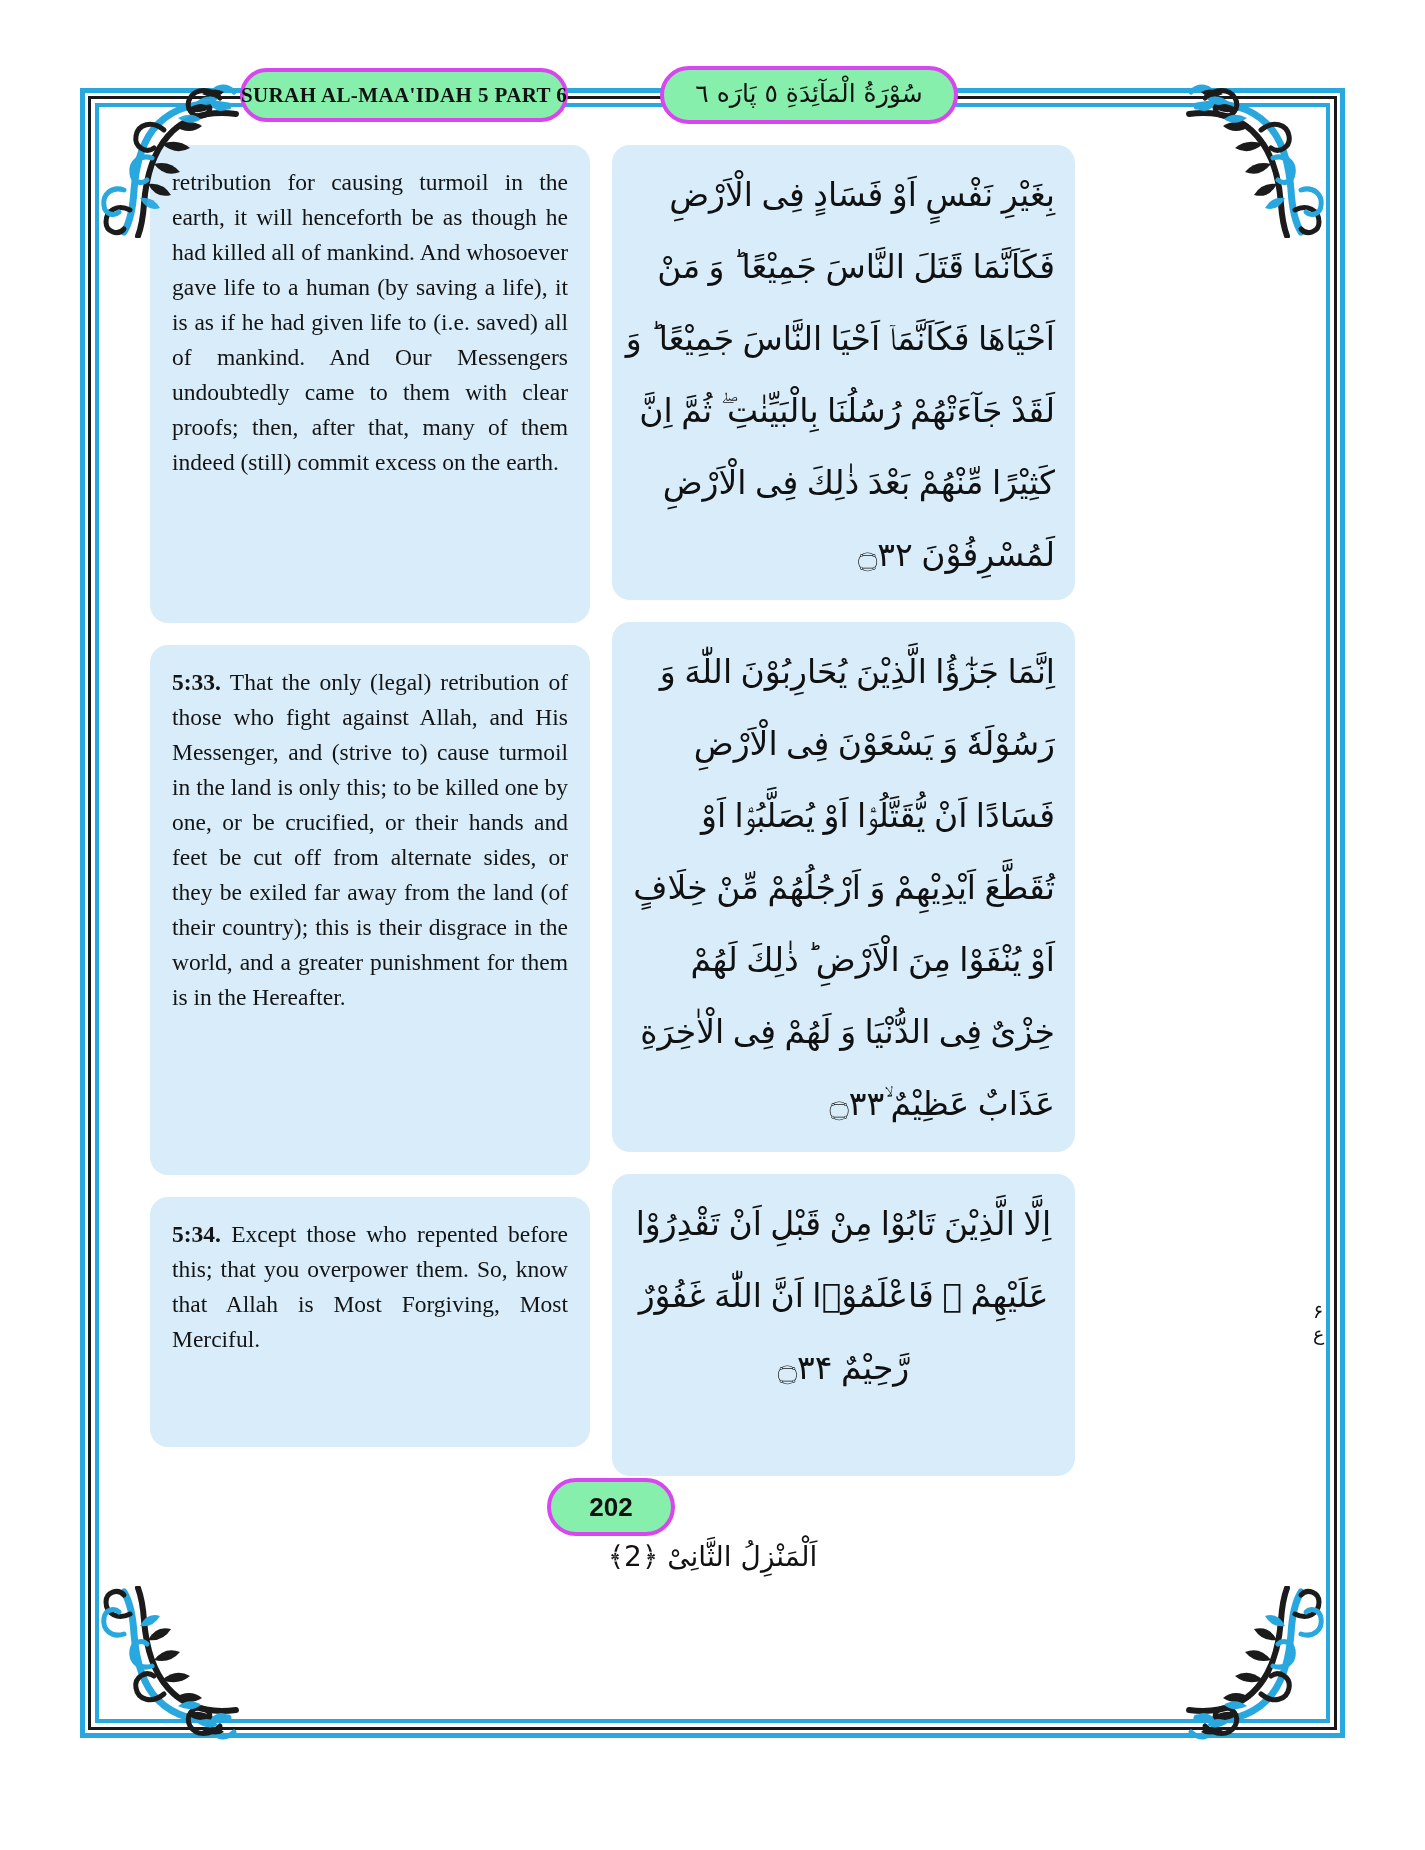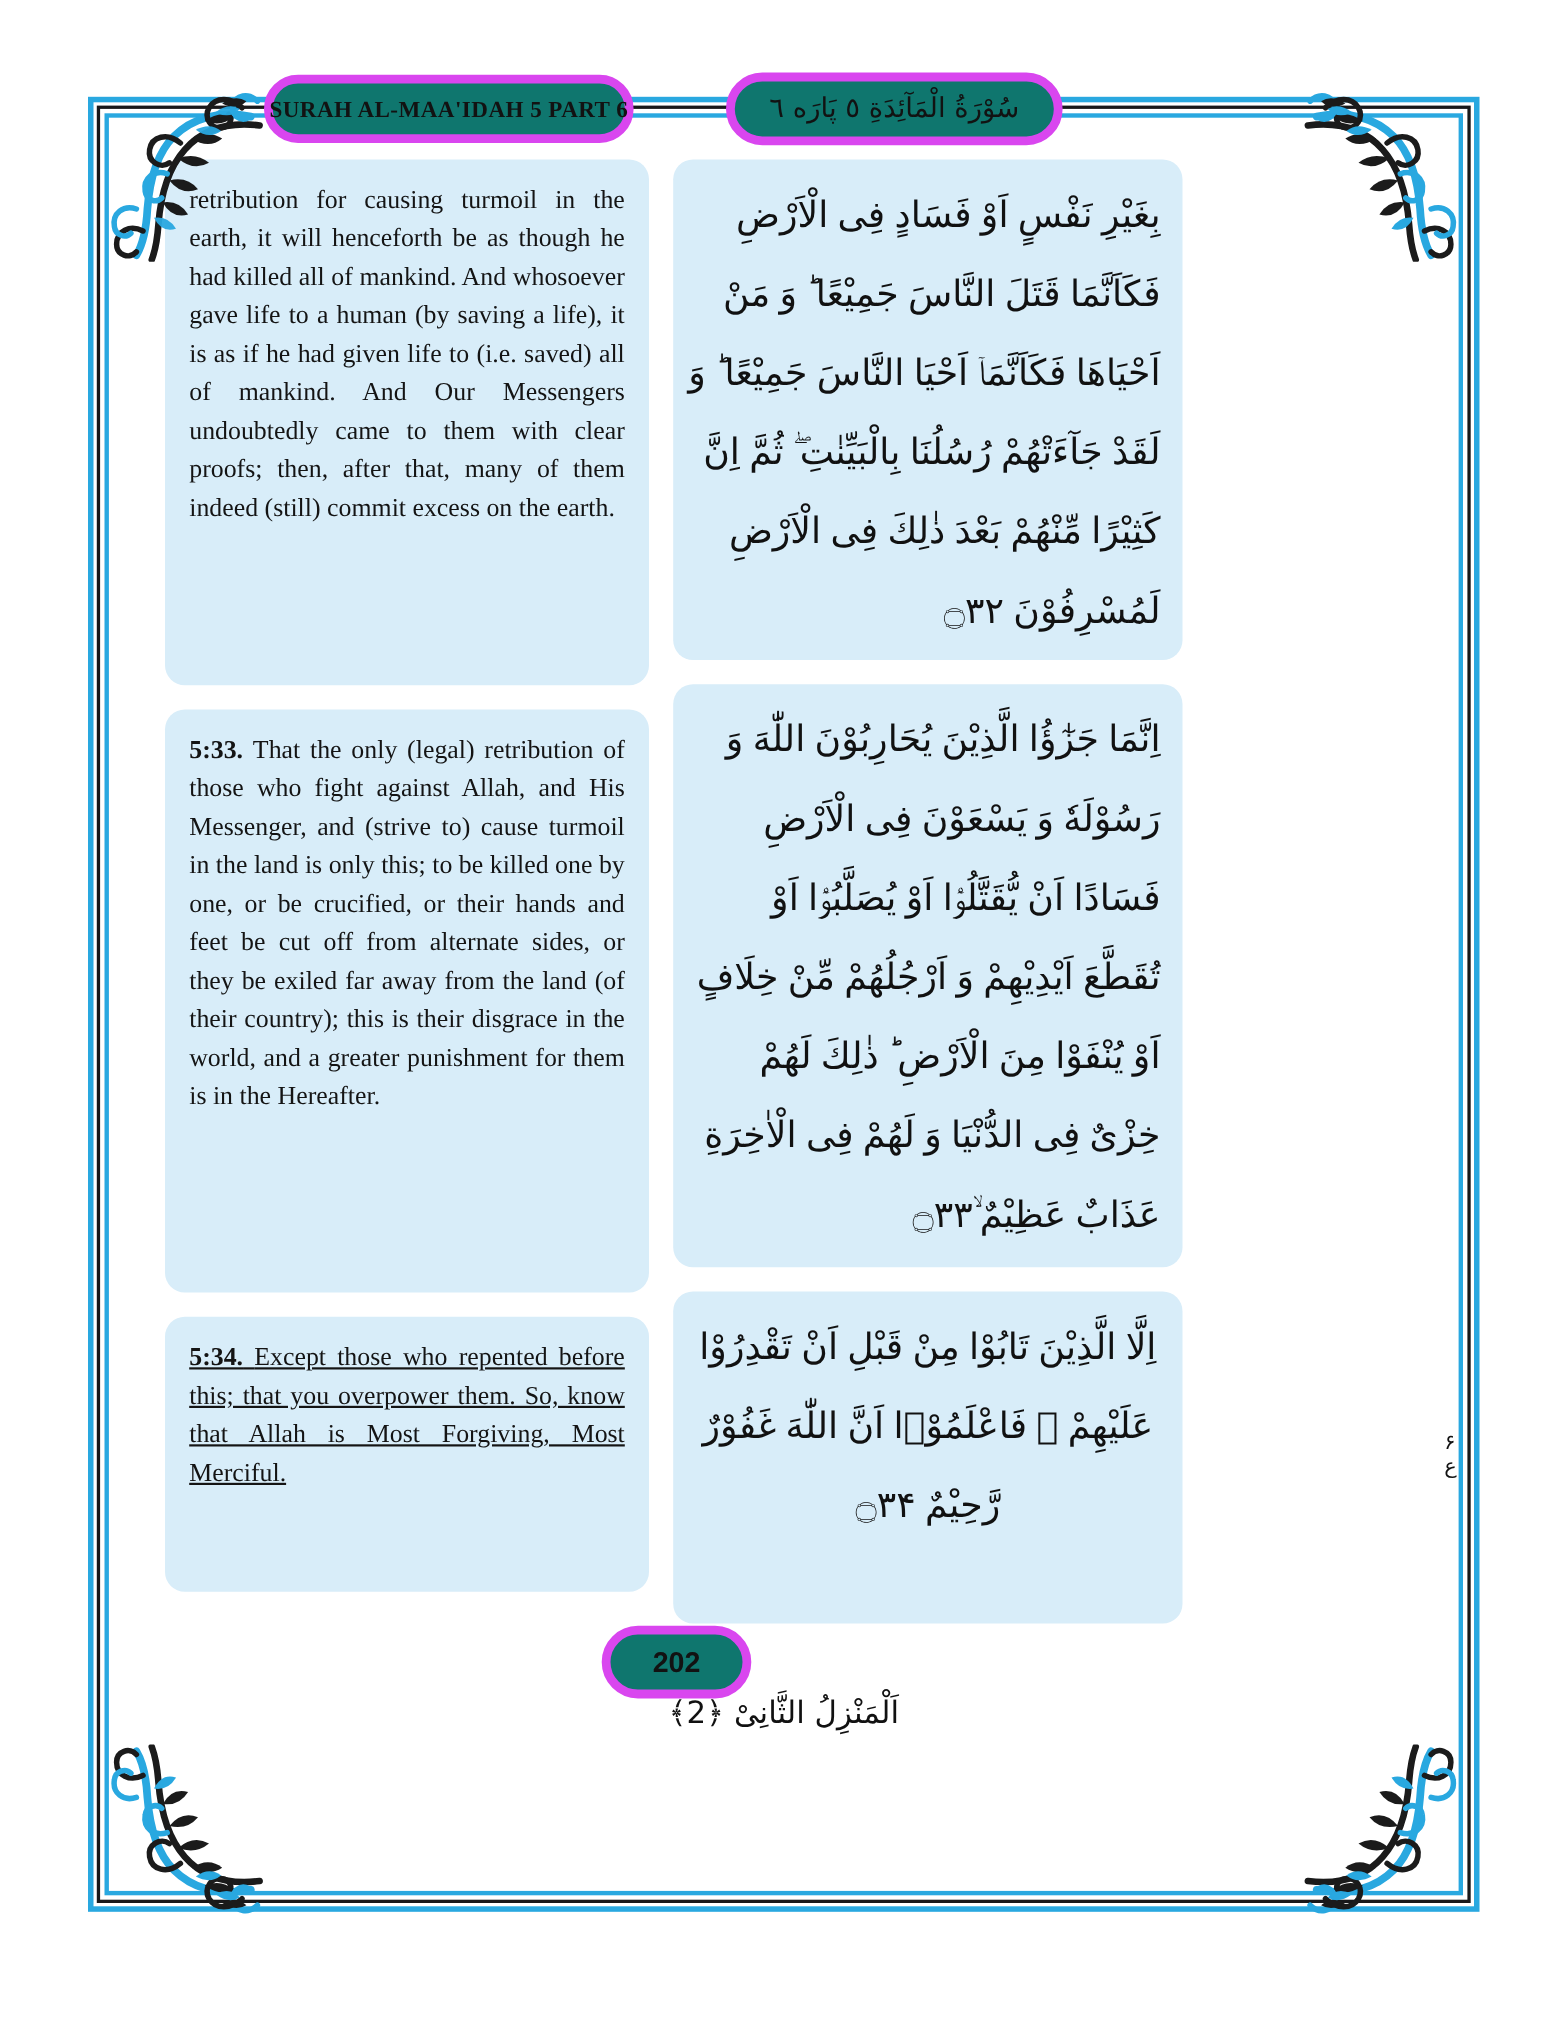--- a/index.html
+++ b/index.html
@@ -37,22 +37,22 @@
     border: 3px solid #18181a;
   }
   .frame-inner {
     left: 95px; top: 103px; right: 95px; bottom: 127px;
     border: 4px solid #29A8E0;
   }
 
   
   .cartouche {
     position: absolute;
-    background: #0f766e;
-    border: 8px solid #d946ef;
+    background: #86efac;
+    border: 4px solid #d946ef;
     border-radius: 40px;
     display: flex;
     align-items: center;
     justify-content: center;
     z-index: 6;
   }
   #header-surah {
     left: 240px;
     top: 68px;
     width: 320px;
@@ -159,21 +159,21 @@
     direction: rtl;
     text-align: right;
     word-spacing: -2px;
   }
 
   
   .row-1 .eng { height: 478px; }
   .row-1 .ar  { height: 455px; padding-left: 11px; }
   .row-2 .eng { height: 530px; }
   .row-2 .ar  { height: 530px; }
-  .row-3 .eng { height: 250px; text-decoration: underline; }
+  .row-3 .eng { height: 250px; }
   .row-3 .ar  { height: 302px; text-align: center; }
 
   
   #margin-juz {
     position: absolute;
     right: 86px;
     top: 1300px;
     width: 26px;
     text-align: left;
     font-family: "DejaVu Sans", sans-serif;

